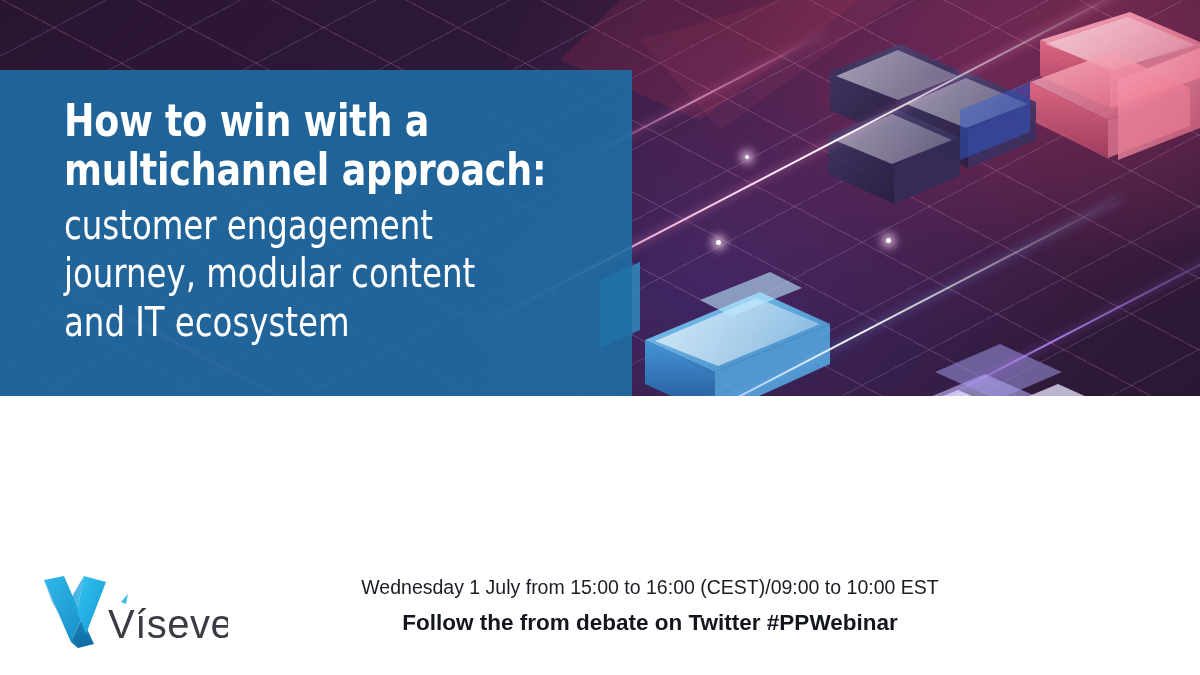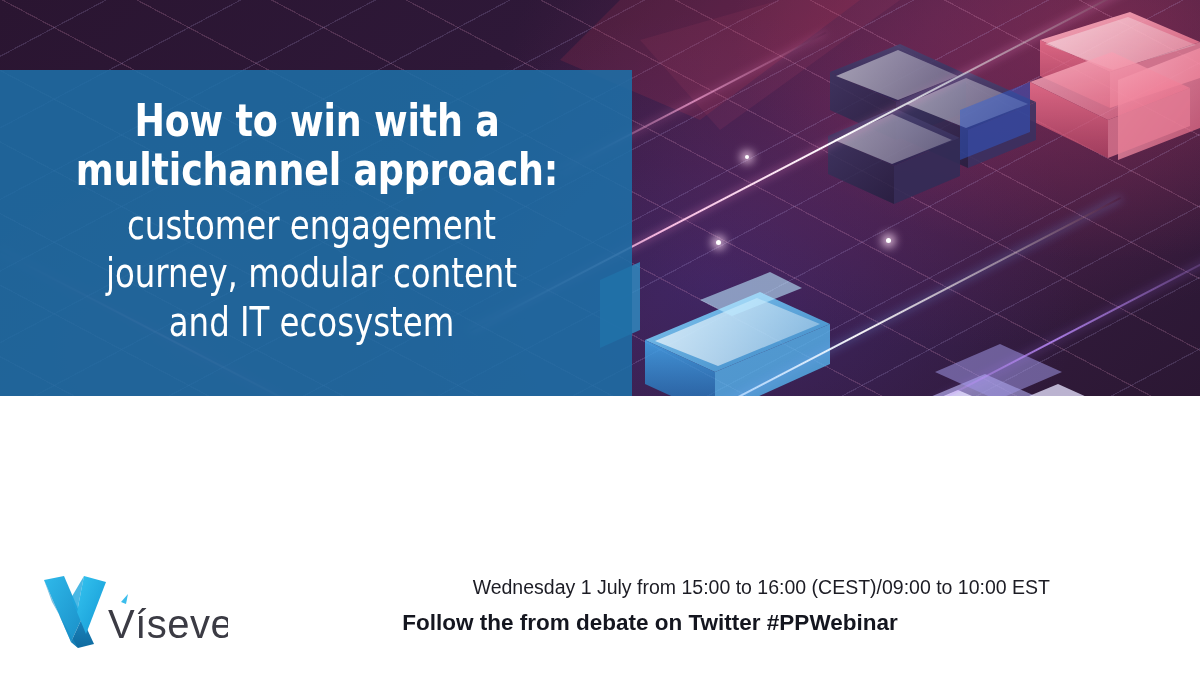--- a/index.html
+++ b/index.html
@@ -25,21 +25,20 @@
     left: 0; top: 0;
     width: 1200px;
     height: 396px;
     overflow: hidden;
     background:
       radial-gradient(ellipse 700px 420px at 78% 22%, rgba(120,40,90,0.55) 0%, rgba(60,25,60,0.0) 62%),
       radial-gradient(ellipse 620px 380px at 92% 8%,  rgba(190,60,90,0.45) 0%, rgba(60,25,60,0.0) 60%),
       radial-gradient(ellipse 560px 420px at 60% 72%, rgba(70,45,130,0.50) 0%, rgba(40,20,50,0.0) 65%),
       radial-gradient(ellipse 420px 300px at 16% 88%, rgba(100,35,70,0.35) 0%, rgba(40,20,50,0.0) 70%),
       linear-gradient(135deg, #2a1531 0%, #2e1838 35%, #3a1f46 60%, #2b1733 100%);
-    text-align: center;
   }
 
   
   .grid-a, .grid-b {
     position: absolute;
     left: -30%; top: -40%;
     width: 170%; height: 190%;
     pointer-events: none;
   }
   .grid-a {
@@ -170,21 +169,20 @@
     width: 800px;
     text-align: center;
   }
   .line-date {
     color: #1c1c24;
     font-family: "Liberation Sans", sans-serif;
     font-weight: 400;
     font-size: 19.5px;
     line-height: 30px;
     white-space: nowrap;
-    text-align: right;
   }
   .line-cta {
     color: #14161f;
     font-family: "Liberation Sans", sans-serif;
     font-weight: 700;
     font-size: 22.5px;
     line-height: 34px;
     margin-top: 4px;
     white-space: nowrap;
   }

